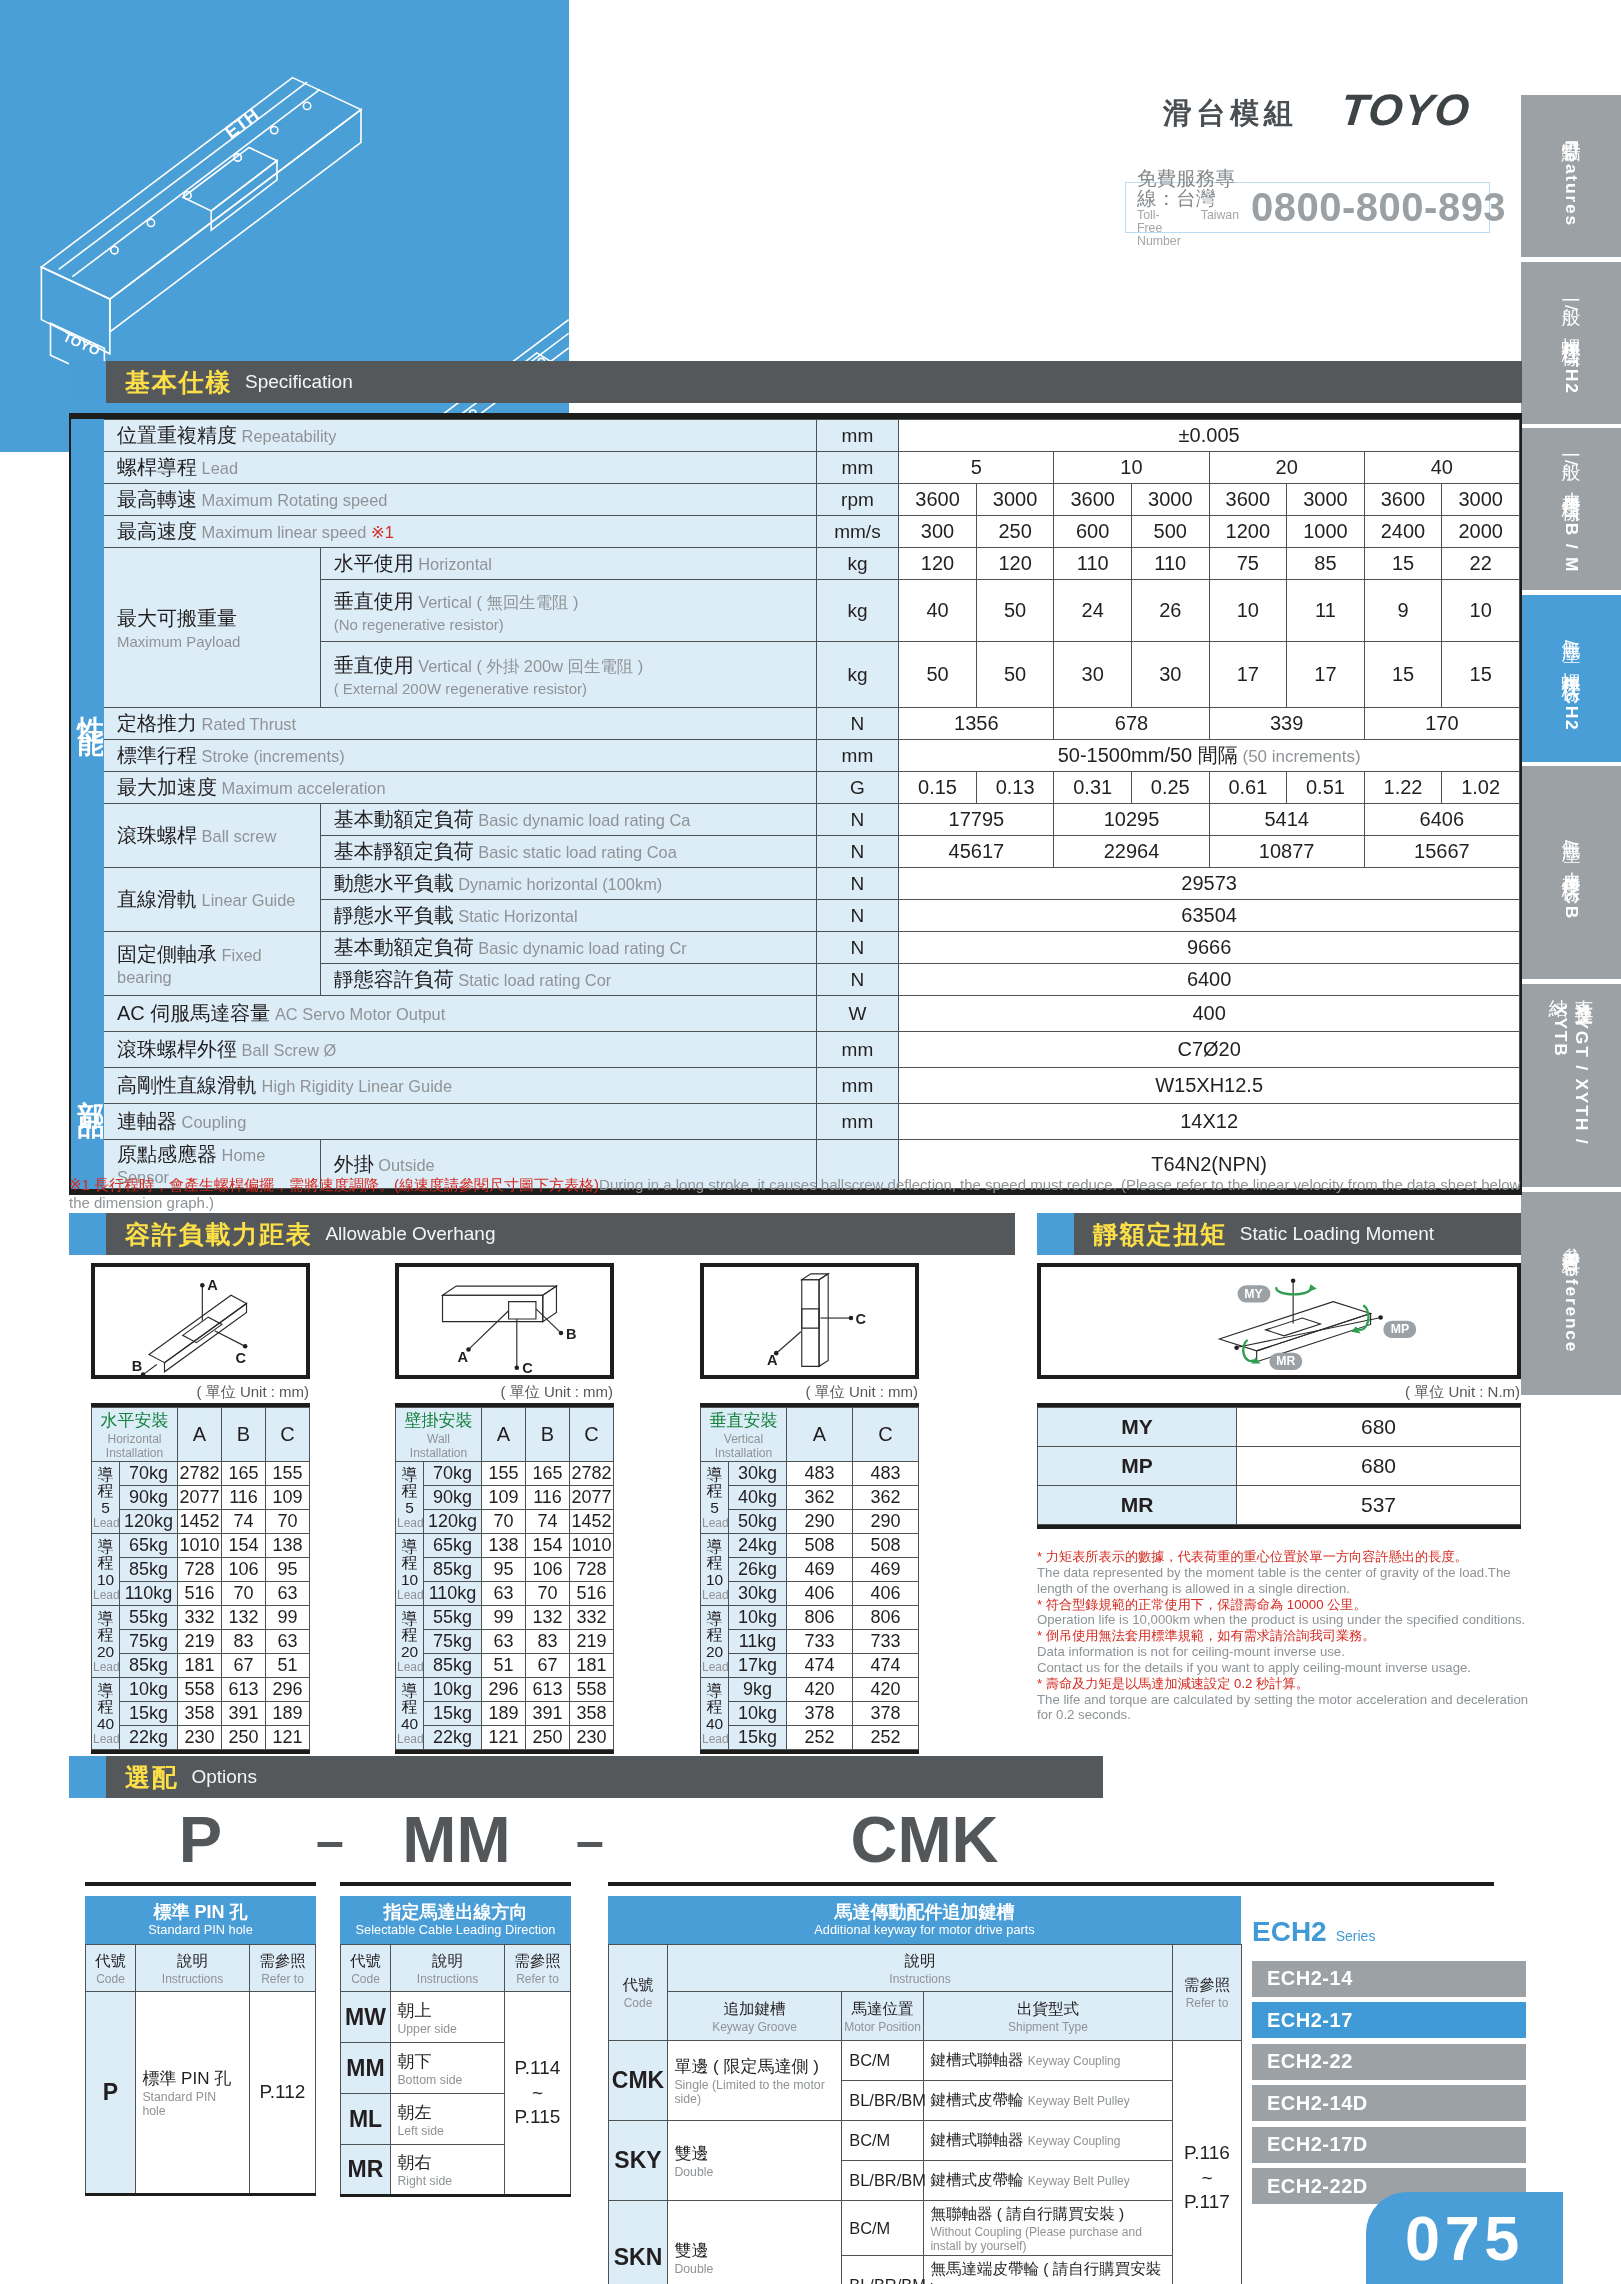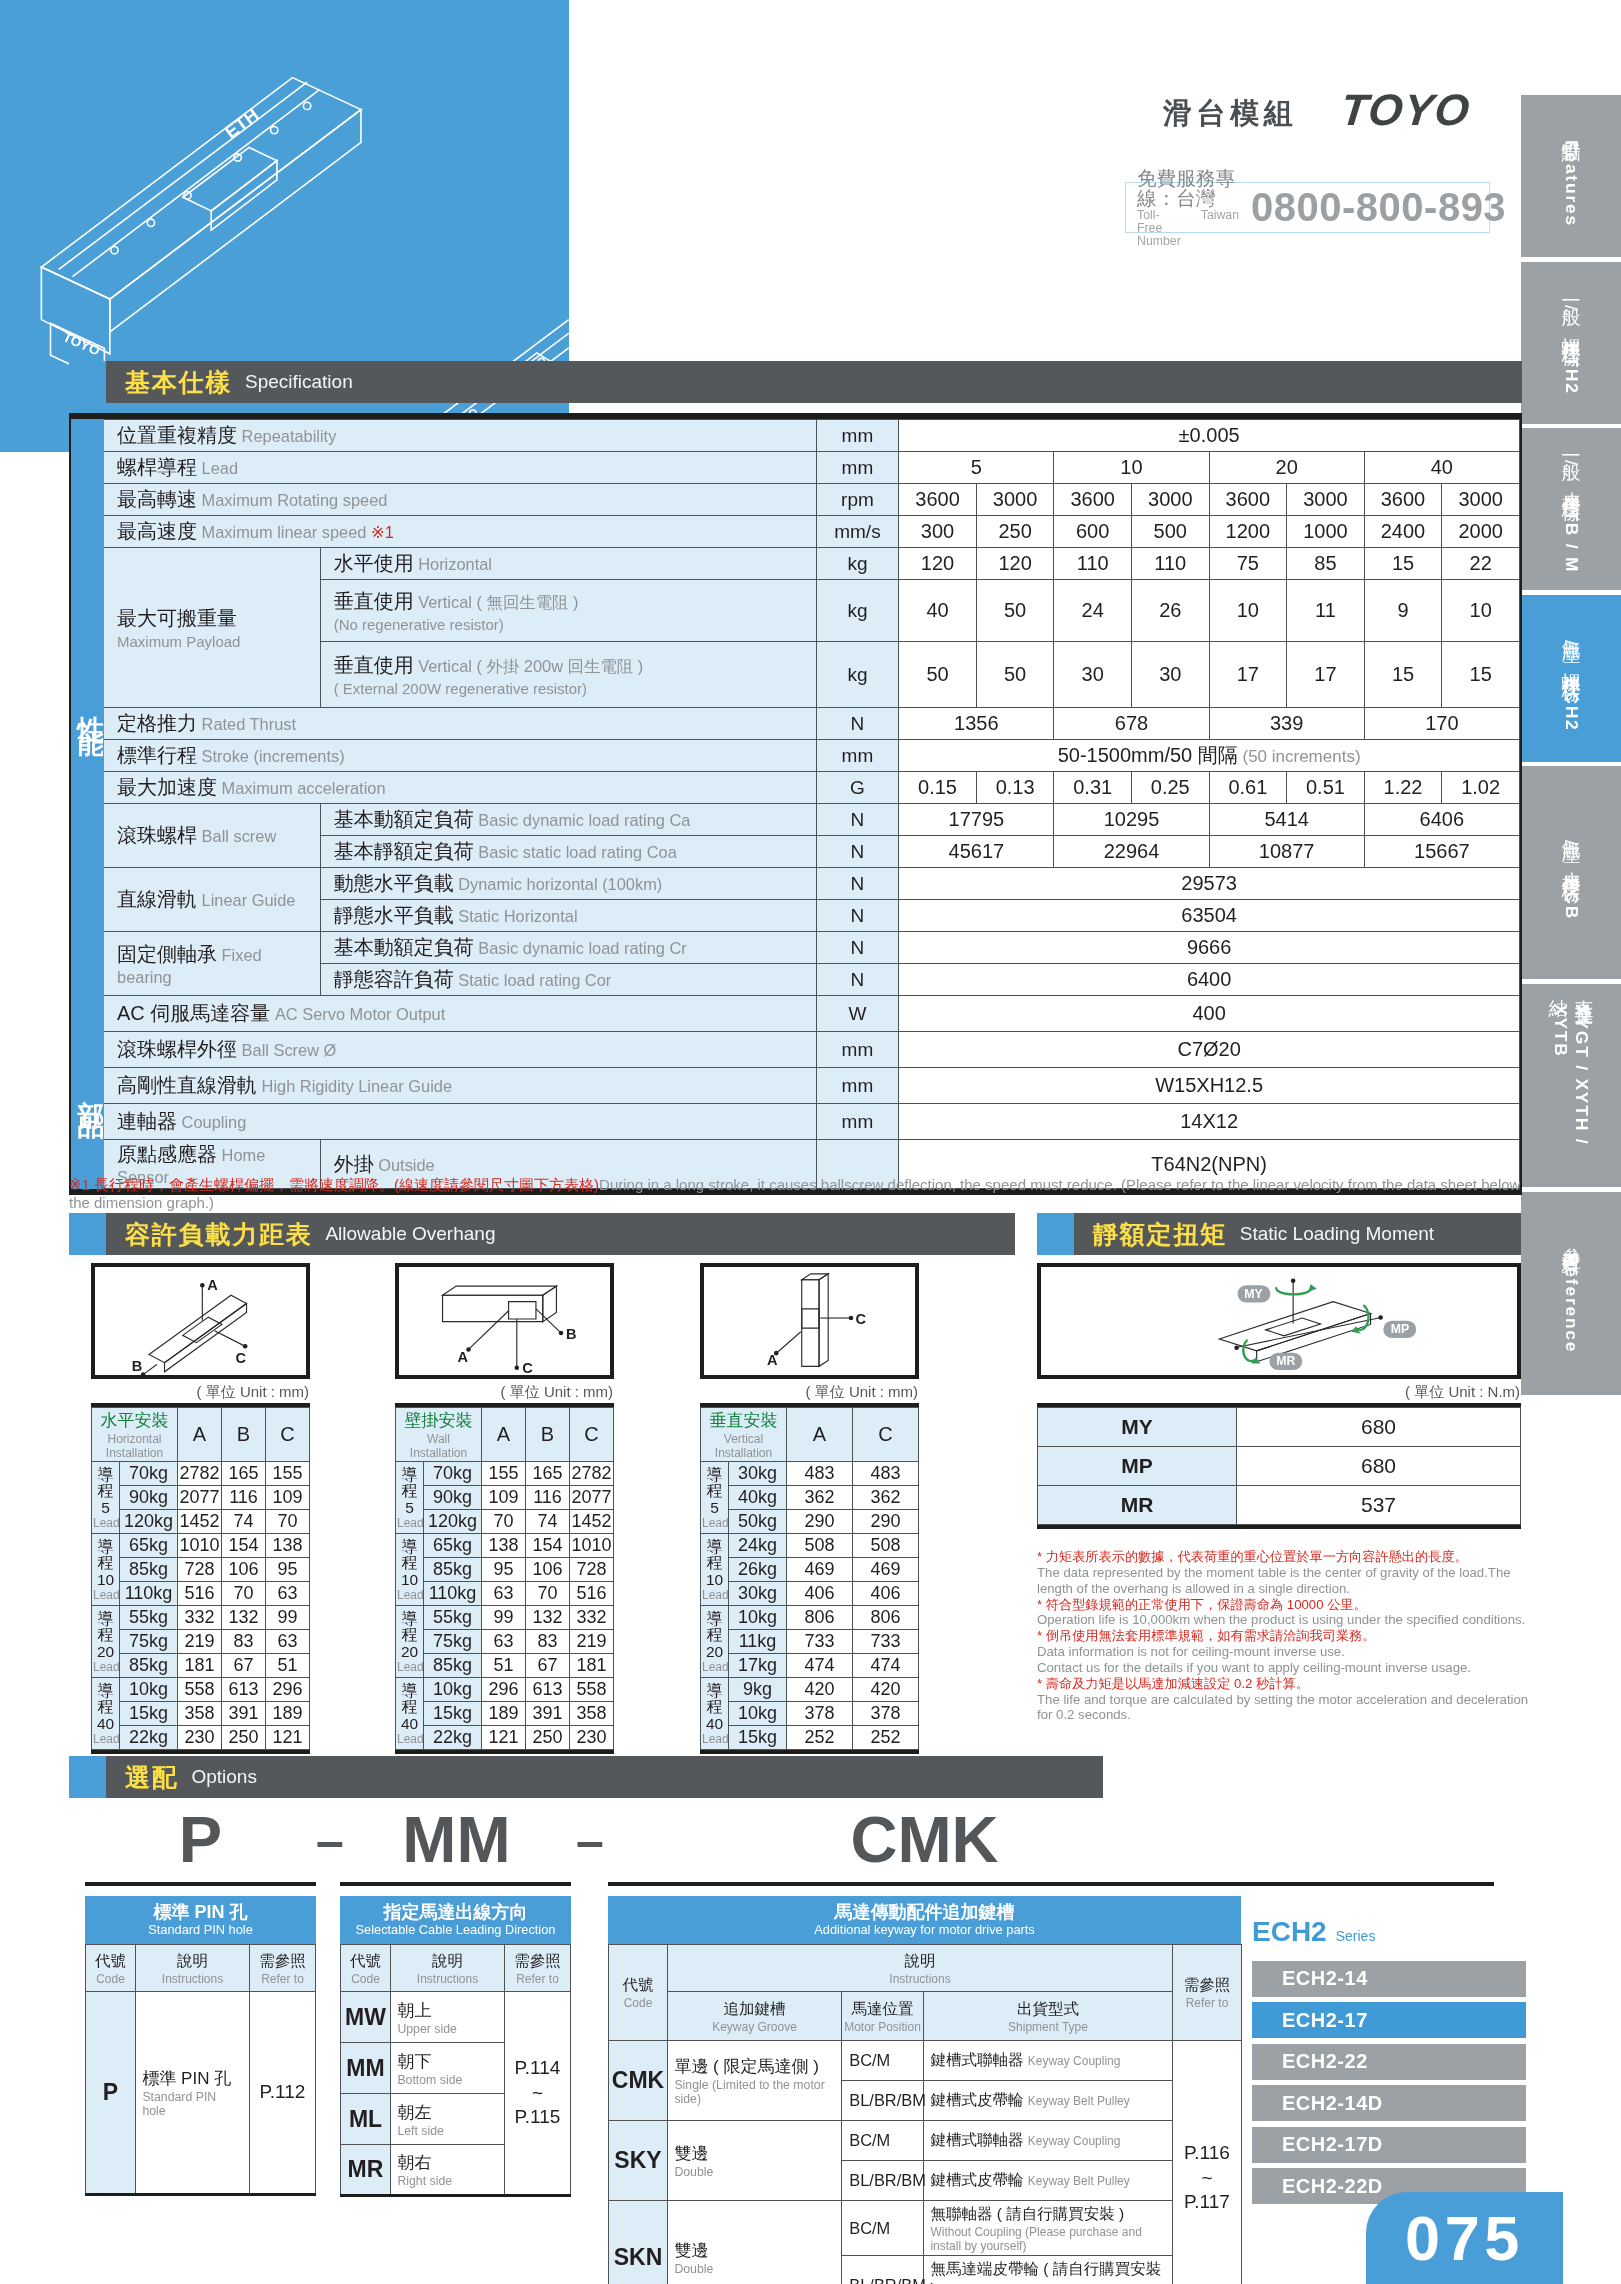--- a/index.html
+++ b/index.html
@@ -145,21 +145,21 @@
   td.opos{font-size:16.4px;padding-left:7.3px}
   td.oship{padding:2.7px 6.4px}
   td.oship .zh{font-size:15.5px}
   td.oship .en{font-size:12px;color:#8f9396}
 
   
   .series{left:1252px;top:1916px;width:274px}
   .series-title .t1{font-size:28px;font-weight:700;color:#3f9ad6}
   .series-title .t2{font-size:14px;color:#3f9ad6;margin-left:9px}
   .series-items{margin-top:12.8px;display:flex;flex-direction:column;gap:5.5px}
-  .series-item{height:36px;background:#9ba1a5;color:#fff;font-size:20px;font-weight:700;display:flex;align-items:center;padding-left:30px;letter-spacing:0.5px}
+  .series-item{height:36px;background:#9ba1a5;color:#fff;font-size:20px;font-weight:700;display:flex;align-items:center;padding-left:15px;letter-spacing:0.5px}
   .series-item.active{background:#3f9ad6}
   .pagenum{left:1366px;top:2192px;width:197px;height:92px;background:#4a9ed7;border-radius:41px 0 0 0;
            display:flex;align-items:center;justify-content:center;font-size:63px;font-weight:800;color:#fff;letter-spacing:4.6px}
 
   
   .dlab{font-size:32px;font-weight:700;fill:#231f20}
   .pill{fill:#9ba1a5}
   .pilltxt{font-size:27px;font-weight:700;fill:#fff}
 </style>
 </head>

